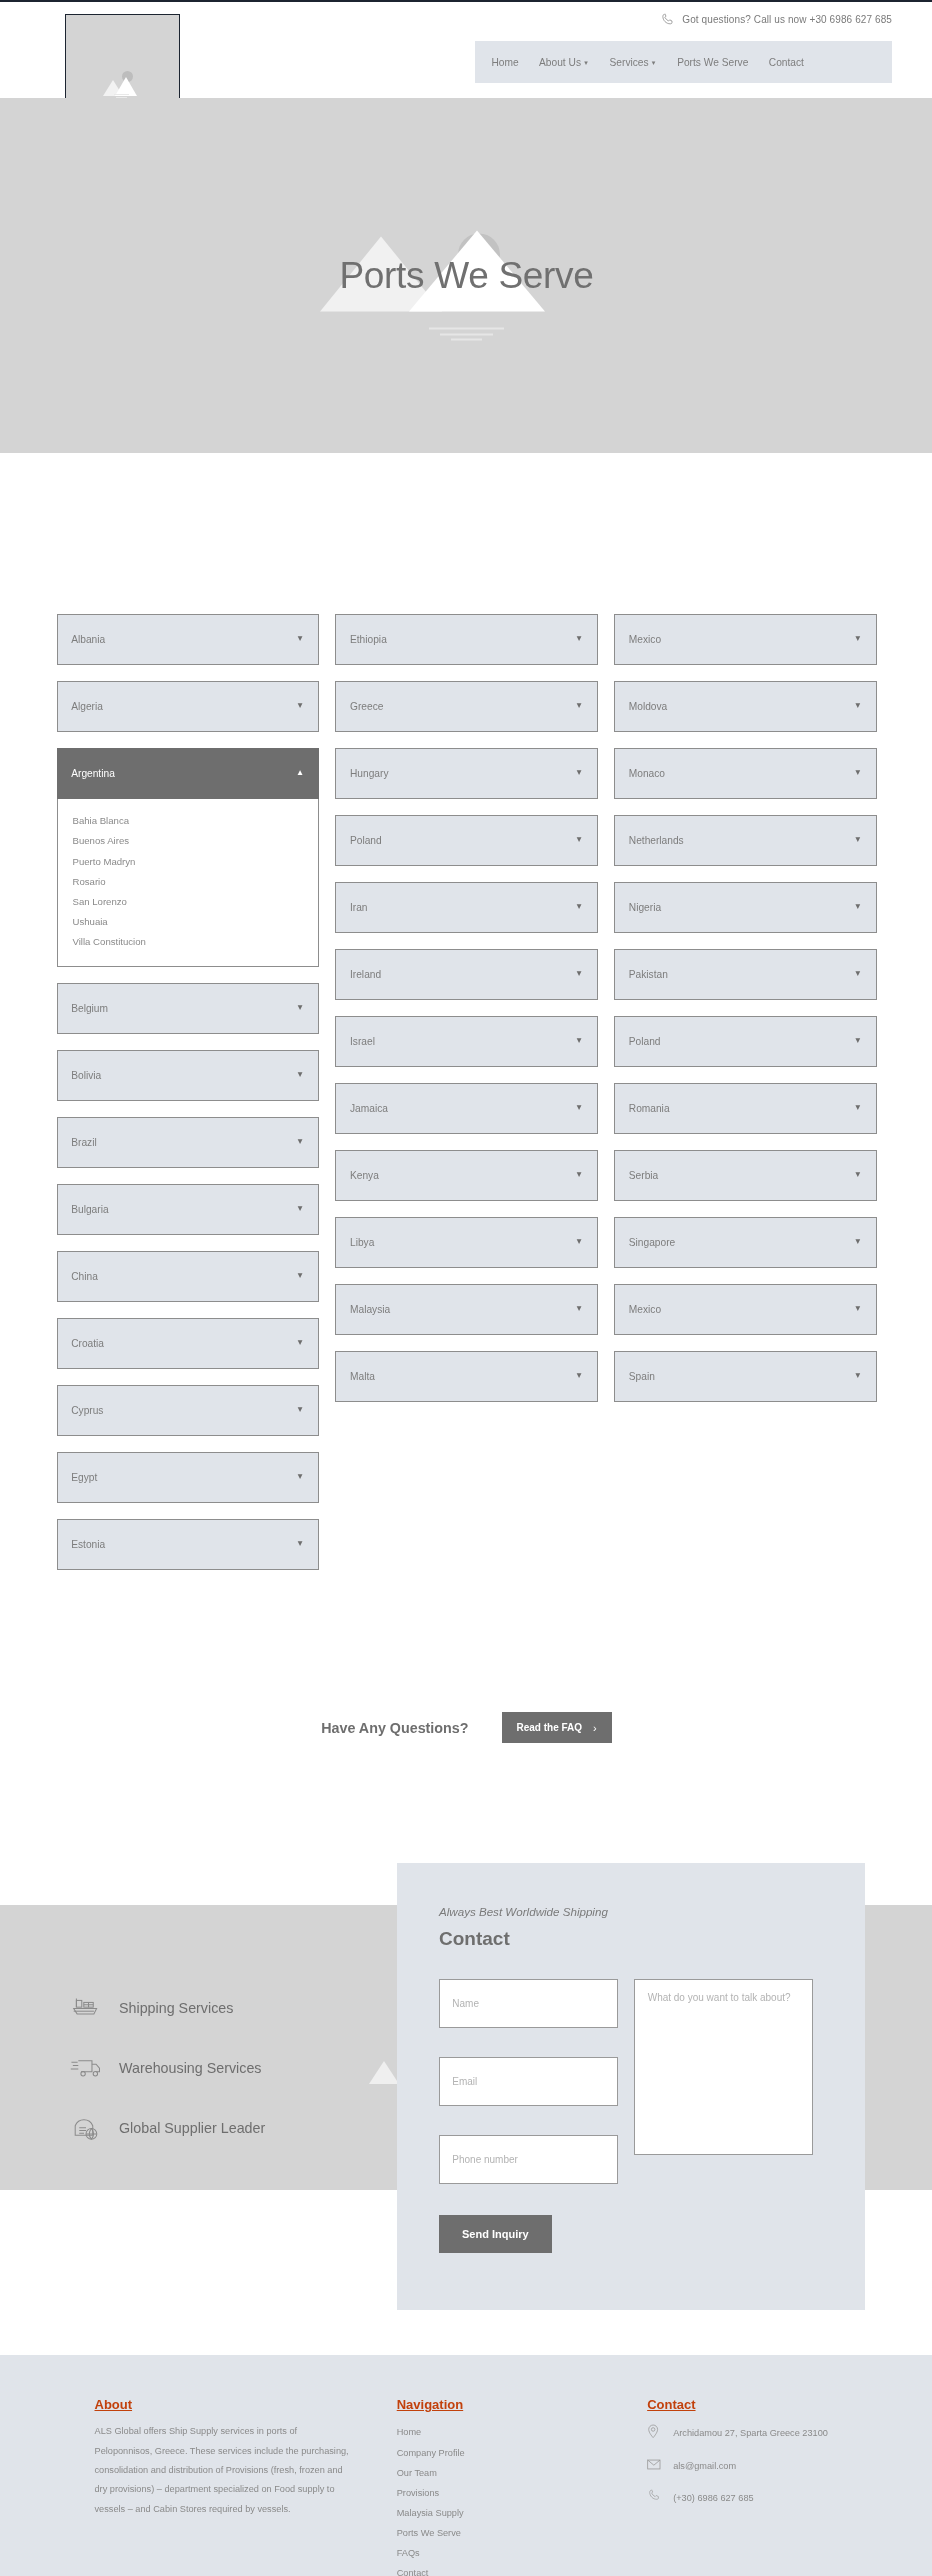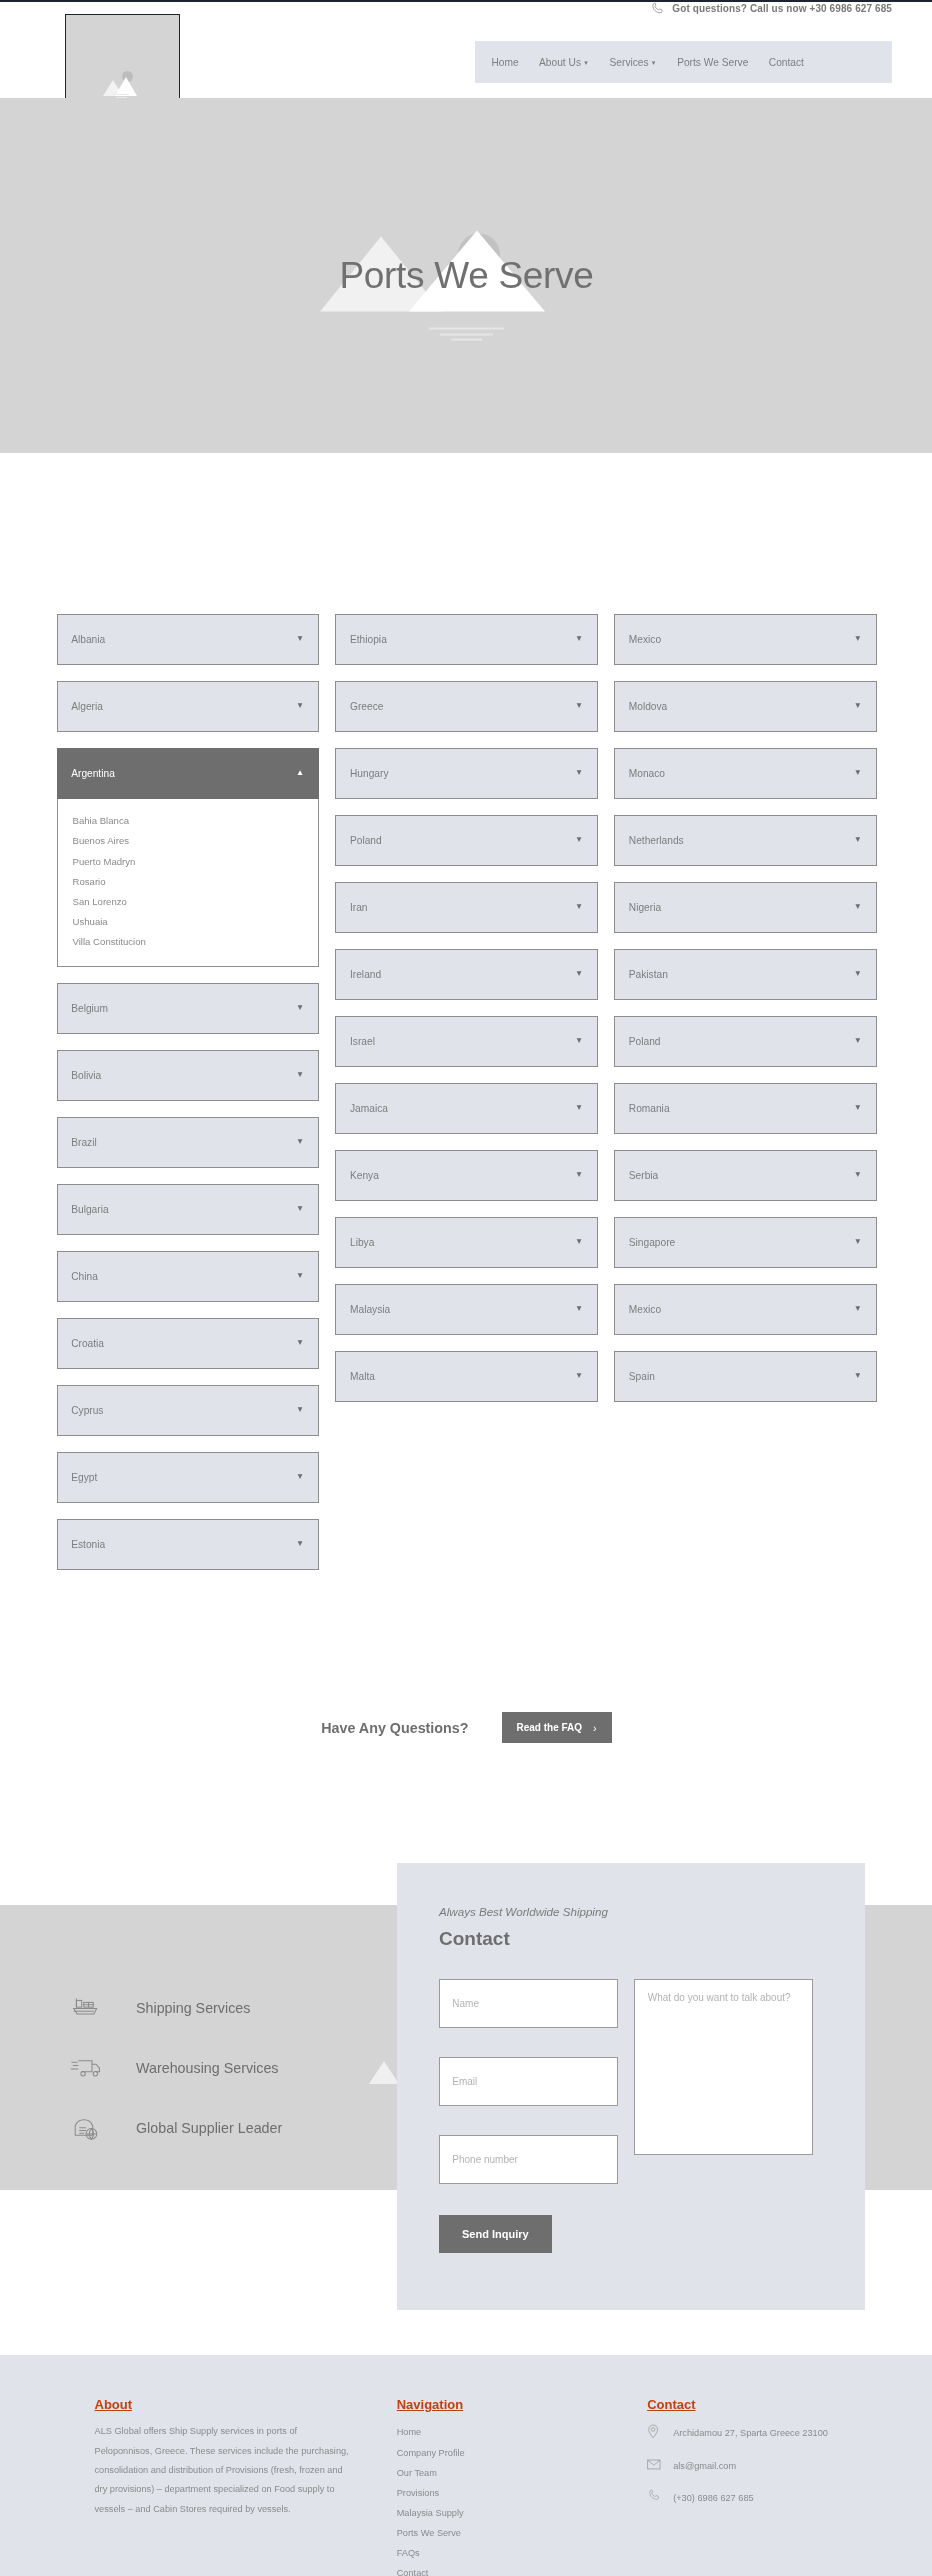--- a/index.html
+++ b/index.html
@@ -43,28 +43,27 @@
   .ph-m2 { left: 16.4px; border-left: 11.6px solid transparent; border-right: 11.6px solid transparent; border-bottom: 19px solid #ffffff; }
   .ph-lines { position: absolute; bottom: 0; left: 15px; width: 15px; }
   .ph-lines i { display: block; height: 1.4px; background: #e9e9e9; margin-bottom: 1.4px; }
   .ph-lines i:nth-child(1) { width: 15px; }
   .ph-lines i:nth-child(2) { width: 11px; margin-left: 2px; }
   .ph-lines i:nth-child(3) { width: 6.8px; margin-left: 4.1px; }
 
   .phone-line {
     position: absolute;
     right: 41px;
-    top: 0;
+    top: 11px;
     display: flex;
     align-items: center;
     gap: 8.2px;
     font-size: 10px;
     color: #7a7a7a;
     letter-spacing: 0.1px;
-    font-weight: bold;
   }
   .phone-ico svg { display: block; }
 
   .navbar {
     position: absolute;
     left: 475px;
     right: 41px;
     top: 39px;
     height: 42px;
     background: #e0e4ea;
@@ -195,21 +194,21 @@
   }
   .services-list {
     position: absolute;
     left: 68px;
     top: 130px;
     display: flex;
     flex-direction: column;
     gap: 30px;
     z-index: 2;
   }
-  .service-row { display: flex; align-items: center; gap: 32px; }
+  .service-row { display: flex; align-items: center; gap: 15px; }
   .service-ico { width: 36px; height: 30px; display: flex; align-items: center; justify-content: center; }
   .service-label { font-size: 14.3px; color: #6e6e6e; }
 
   .mid-tri {
     position: absolute;
     left: 369px; top: 198px;
     width: 0; height: 0;
     border-left: 15px solid transparent;
     border-right: 15px solid transparent;
     border-bottom: 23px solid #efefef;

